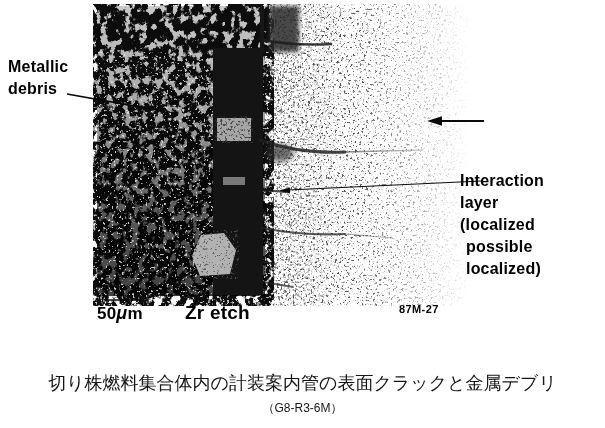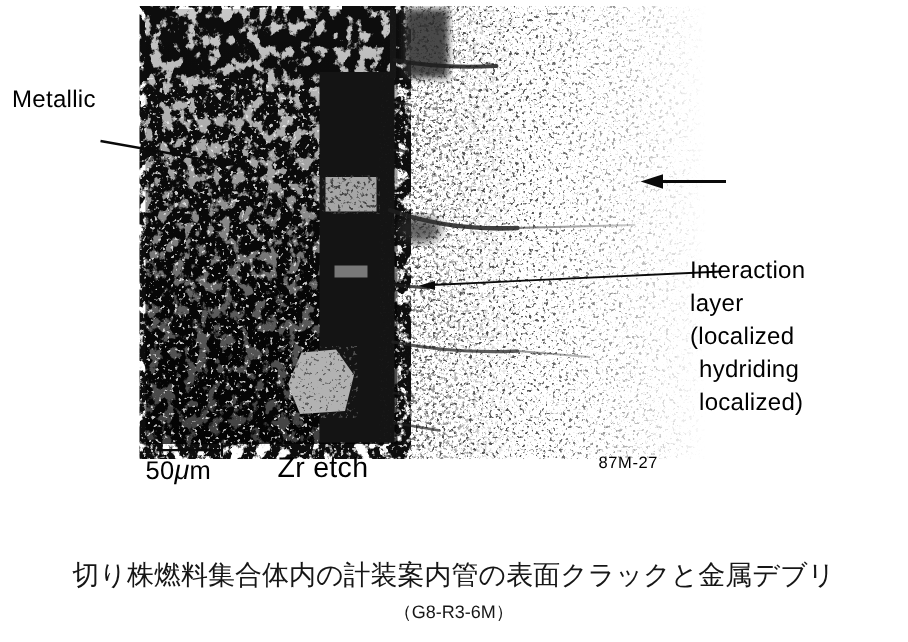--- a/index.html
+++ b/index.html
@@ -12,21 +12,21 @@
   }
   .micrograph{
     position:absolute;left:93px;top:4px;width:380px;height:302px;
   }
   .overlay{
     position:absolute;left:0;top:0;width:605px;height:428px;
     pointer-events:none;
   }
   .lbl{
     position:absolute;
-    font-weight:normal;color:#000;
+    font-weight:bold;color:#000;
     font-size:16px;line-height:22px;
     letter-spacing:0.2px;
     white-space:nowrap;
   }
   .lbl-metallic{left:8px;top:56px;}
   .lbl-cladding{left:487px;top:104px;}
   .lbl-interaction{left:460px;top:170px;}
   .lbl-interaction .indent{padding-left:6px;}
   .lbl-scale{left:97px;top:302px;font-size:17px;}
   .lbl-scale .mu{font-style:italic;font-size:18px;}
@@ -176,28 +176,29 @@
 
     <g stroke="#0a0a0a" stroke-width="1.5">
       <line x1="107" y1="300" x2="148" y2="300"></line>
       <line x1="107" y1="295.5" x2="107" y2="304.5"></line>
       <line x1="148" y1="295.5" x2="148" y2="304.5"></line>
     </g>
   </svg>
 
   <div class="lbl lbl-metallic">
     <div>Metallic</div>
+    <div>debris</div>
   </div>
 
 
   <div class="lbl lbl-interaction">
     <div>Interaction</div>
     <div>layer</div>
     <div>(localized</div>
-    <div class="indent">hydriding</div>
+    <div class="indent">possible</div>
     <div class="indent">localized)</div>
   </div>
 
   <div class="lbl lbl-scale"><span>50</span><span class="mu">μ</span><span>m</span></div>
 
   <div class="lbl lbl-etch">Zr etch</div>
 
   <div class="lbl lbl-photoid">87M-27</div>
 
   <div class="caption">

